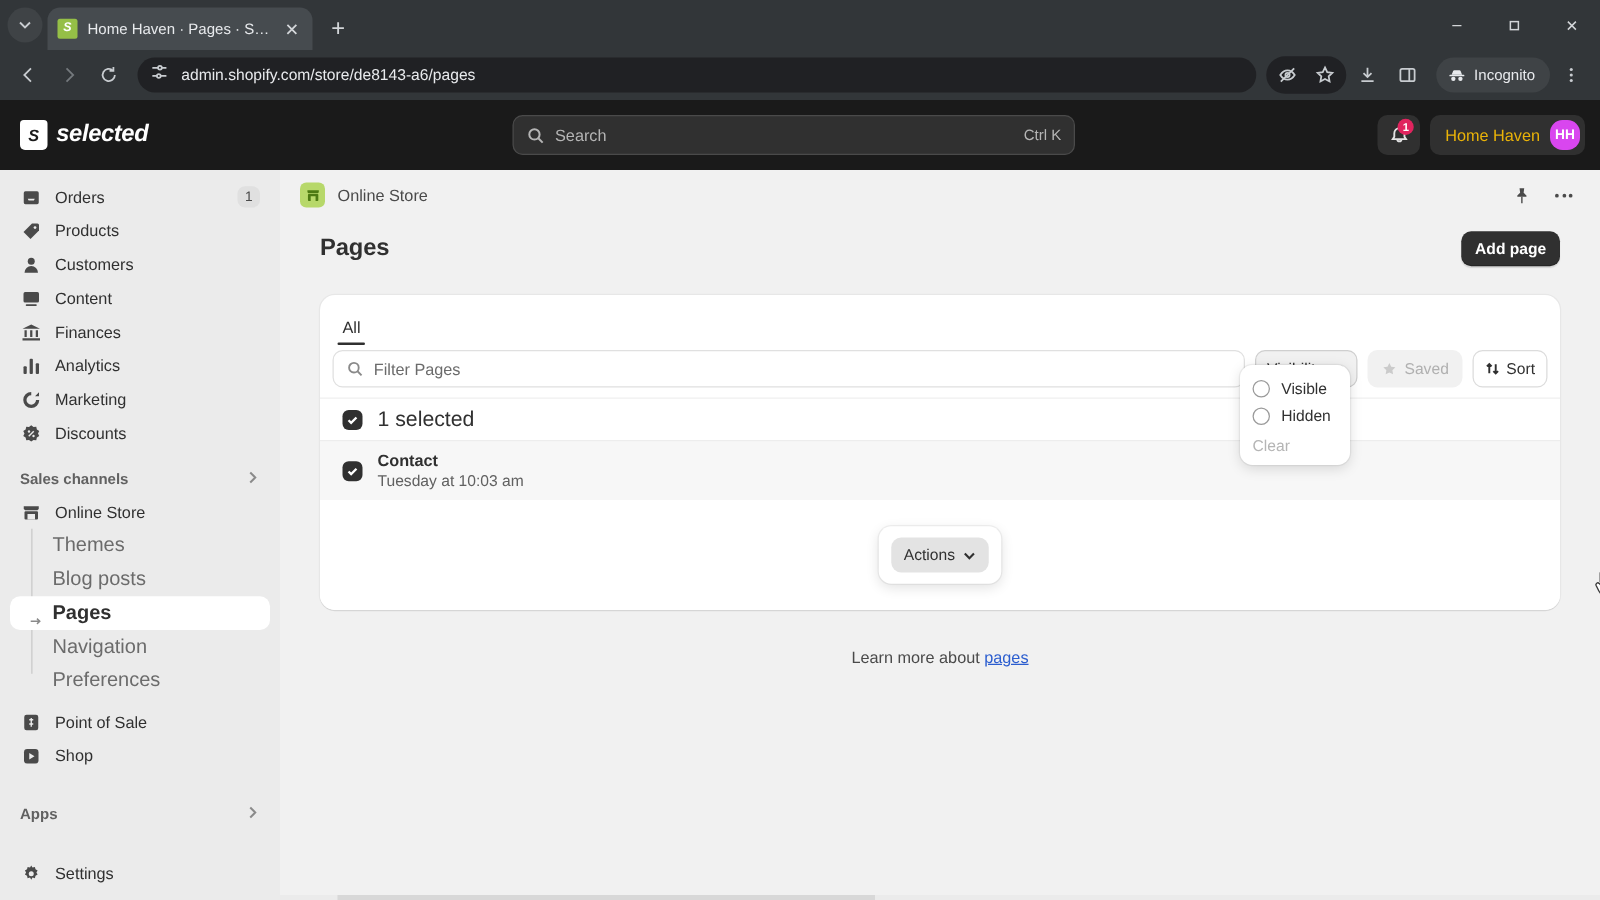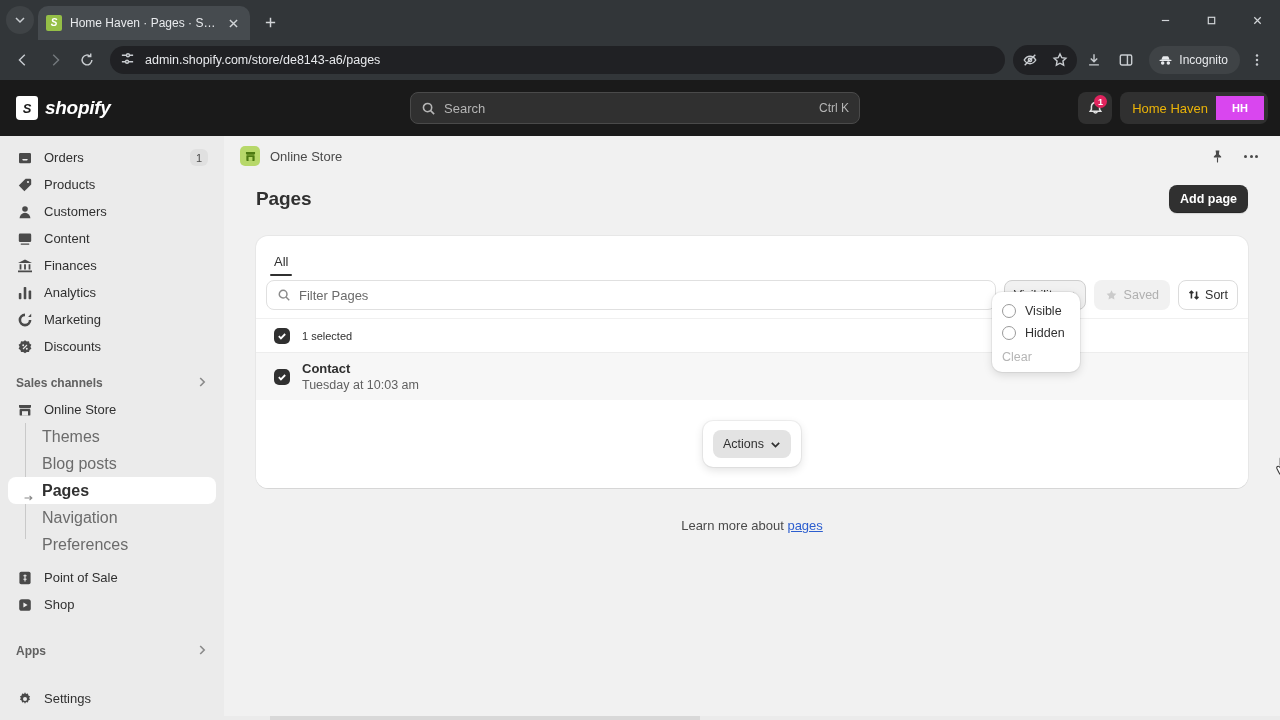--- a/index.html
+++ b/index.html
@@ -105,21 +105,21 @@
     position: absolute; top: 3px; right: 5px; min-width: 13px; height: 13px;
     background: #e0245e; border-radius: 7px; color: #fff; font-size: 9px;
     display: flex; align-items: center; justify-content: center; padding: 0 3px; font-weight: 600;
   }
   .store-pill {
     height: 32px; background: #303030; border-radius: 8px;
     display: flex; align-items: center; gap: 8px; padding: 0 4px 0 12px;
   }
   .store-pill .nm { color: #eab308; font-size: 13px; font-weight: 400; }
   .avatar {
-    width: 48px; height: 24px; border-radius: 0; background: #d946ef;
+    width: 24px; height: 24px; border-radius: 10px; background: #d946ef;
     color: #ffffff; font-size: 11px; font-weight: 700;
     display: flex; align-items: center; justify-content: center;
   }
 
   
   .appbody { display: flex; height: 584px; background: #f1f1f1; }
 
   
   .sidebar { width: 224px; flex: 0 0 224px; background: #ebebeb; padding: 8px 8px 0 8px; position: relative; }
   .nav-item {
@@ -238,21 +238,21 @@
   
   .sel-row {
     height: 34px; display: flex; align-items: center; gap: 12px; padding: 0 18px;
     border-top: 1px solid #f0f0f0;
   }
   .chk {
     width: 16px; height: 16px; border-radius: 5px; background: #303030;
     display: flex; align-items: center; justify-content: center; flex: 0 0 16px;
   }
   .chk svg { width: 10px; height: 10px; stroke: #ffffff; stroke-width: 2.2; fill: none; }
-  .sel-label { font-size: 11px; color: #303030; }
+  .sel-label { font-size: 17px; color: #303030; }
 
   .list-row {
     display: flex; align-items: center; gap: 12px; padding: 8px 18px;
     background: #f7f7f7; border-top: 1px solid #ededed;
   }
   .row-body { display: flex; flex-direction: column; gap: 2px; }
   .row-title { font-size: 13px; font-weight: 700; color: #303030; }
   .row-sub { font-size: 12.5px; color: #616161; }
 
   .actions-zone { height: 88px; background: #ffffff; display: flex; align-items: center; justify-content: center; border-radius: 0 0 12px 12px; }
@@ -386,21 +386,21 @@
             <circle cx="9" cy="14" r="1.4"></circle>
           </svg>
       </div>
     </div>
   </div>
 </div>
 
 <div class="shopbar">
   <div class="logo">
     <span class="logo-mark"></span>
-    <span class="logo-text">shopify</span>
+    <span class="logo-text">selected</span>
   </div>
 
   <div class="searchwrap">
     <div class="searchbox">
       <svg viewBox="0 0 16 16">
           <circle cx="7" cy="7" r="4.4"></circle>
           <path d="M10.3 10.3L14 14"></path>
         </svg>
       <span class="ph">Search</span>
       <span class="kbd">Ctrl K</span>

